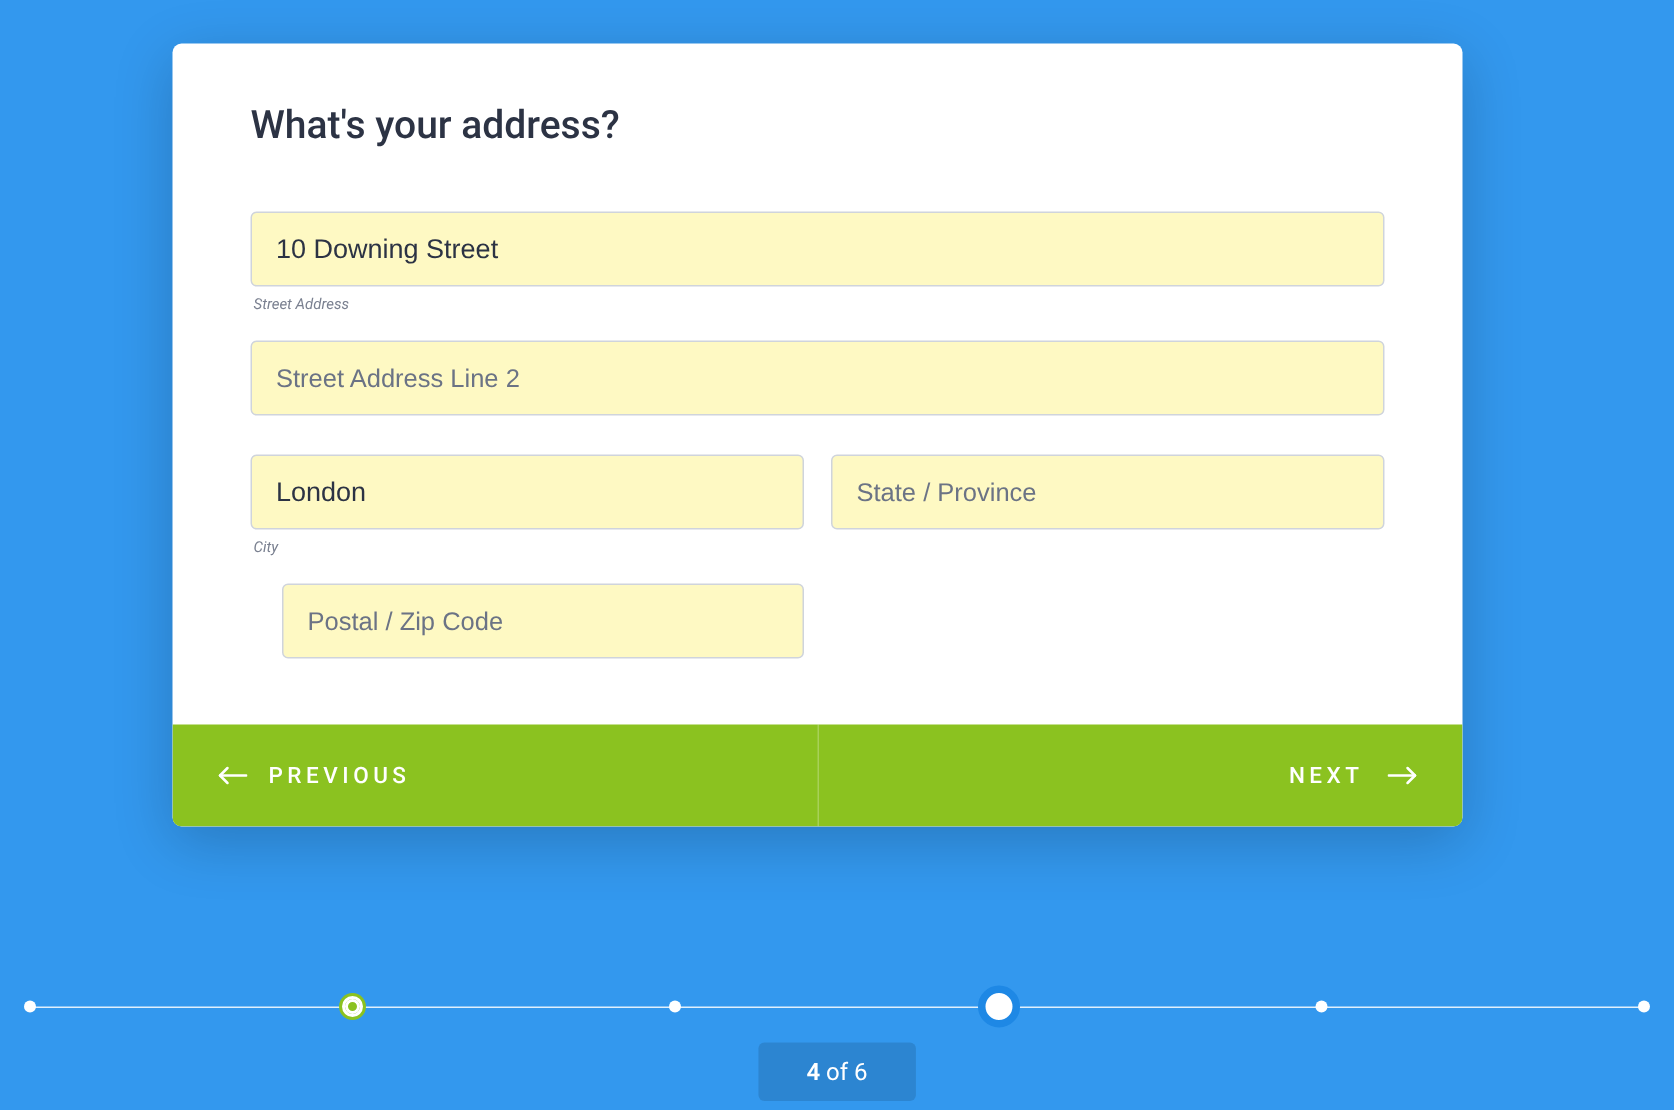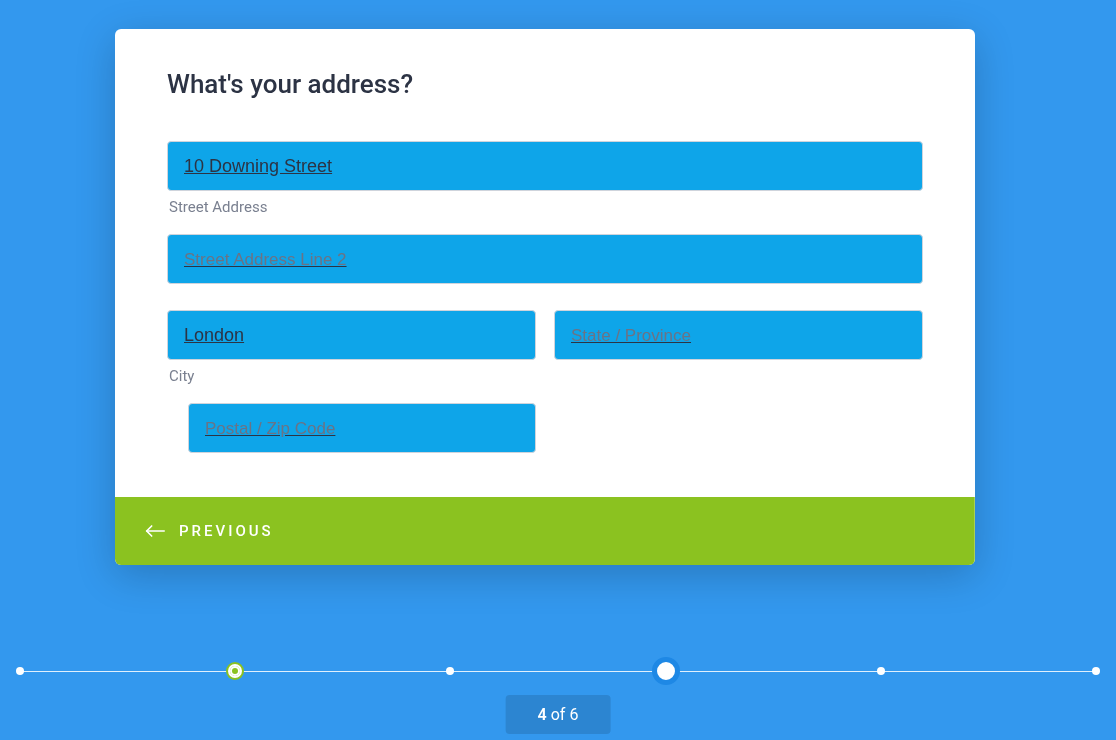--- a/index.html
+++ b/index.html
@@ -51,33 +51,33 @@
     }
     .input {
       width: 100%;
       height: 50px;
       border: 1px solid #cfd4dc;
       border-radius: 4px;
       padding: 0 16px;
       font-size: 18px;
       color: #2c3344;
       outline: none;
-      background: #0ea5e9;
-      text-decoration: underline;
+      background: #fef9c3;
     }
     .input::placeholder {
       color: #6b7385;
       font-size: 17px;
     }
     .sublabel {
-      font-size: 15px;
+      font-size: 10px;
       color: #7a8090;
       margin-top: 7px;
       margin-bottom: 14px;
       padding-left: 2px;
+      font-style: italic;
     }
     .spacer-row {
       height: 22px;
     }
     .nav {
       display: flex;
       background: #8bc220;
       height: 68px;
     }
     .nav-btn {
@@ -219,20 +219,29 @@
     <div class="nav-btn nav-prev">
       <span class="arrow">
         <svg viewBox="0 0 24 14" fill="none" stroke="#ffffff" stroke-width="2" stroke-linecap="round" stroke-linejoin="round">
           <line x1="23" y1="7" x2="2" y2="7"></line>
           <polyline points="8,1 2,7 8,13"></polyline>
         </svg>
       </span>
       <span>PREVIOUS</span>
     </div>
     <div class="nav-sep"></div>
+    <div class="nav-btn nav-next">
+      <span>NEXT</span>
+      <span class="arrow">
+        <svg viewBox="0 0 24 14" fill="none" stroke="#ffffff" stroke-width="2" stroke-linecap="round" stroke-linejoin="round">
+          <line x1="1" y1="7" x2="22" y2="7"></line>
+          <polyline points="16,1 22,7 16,13"></polyline>
+        </svg>
+      </span>
+    </div>
   </div>
 </div>
 
 <div class="progress">
   <div class="progress-line"></div>
 <div class="step-dot" style="left: 0%;"></div>
     <div class="step-dot completed" style="left: 20%;"></div>
     <div class="step-dot" style="left: 40%;"></div>
     <div class="step-dot current" style="left: 60%;"></div>
     <div class="step-dot" style="left: 80%;"></div>

